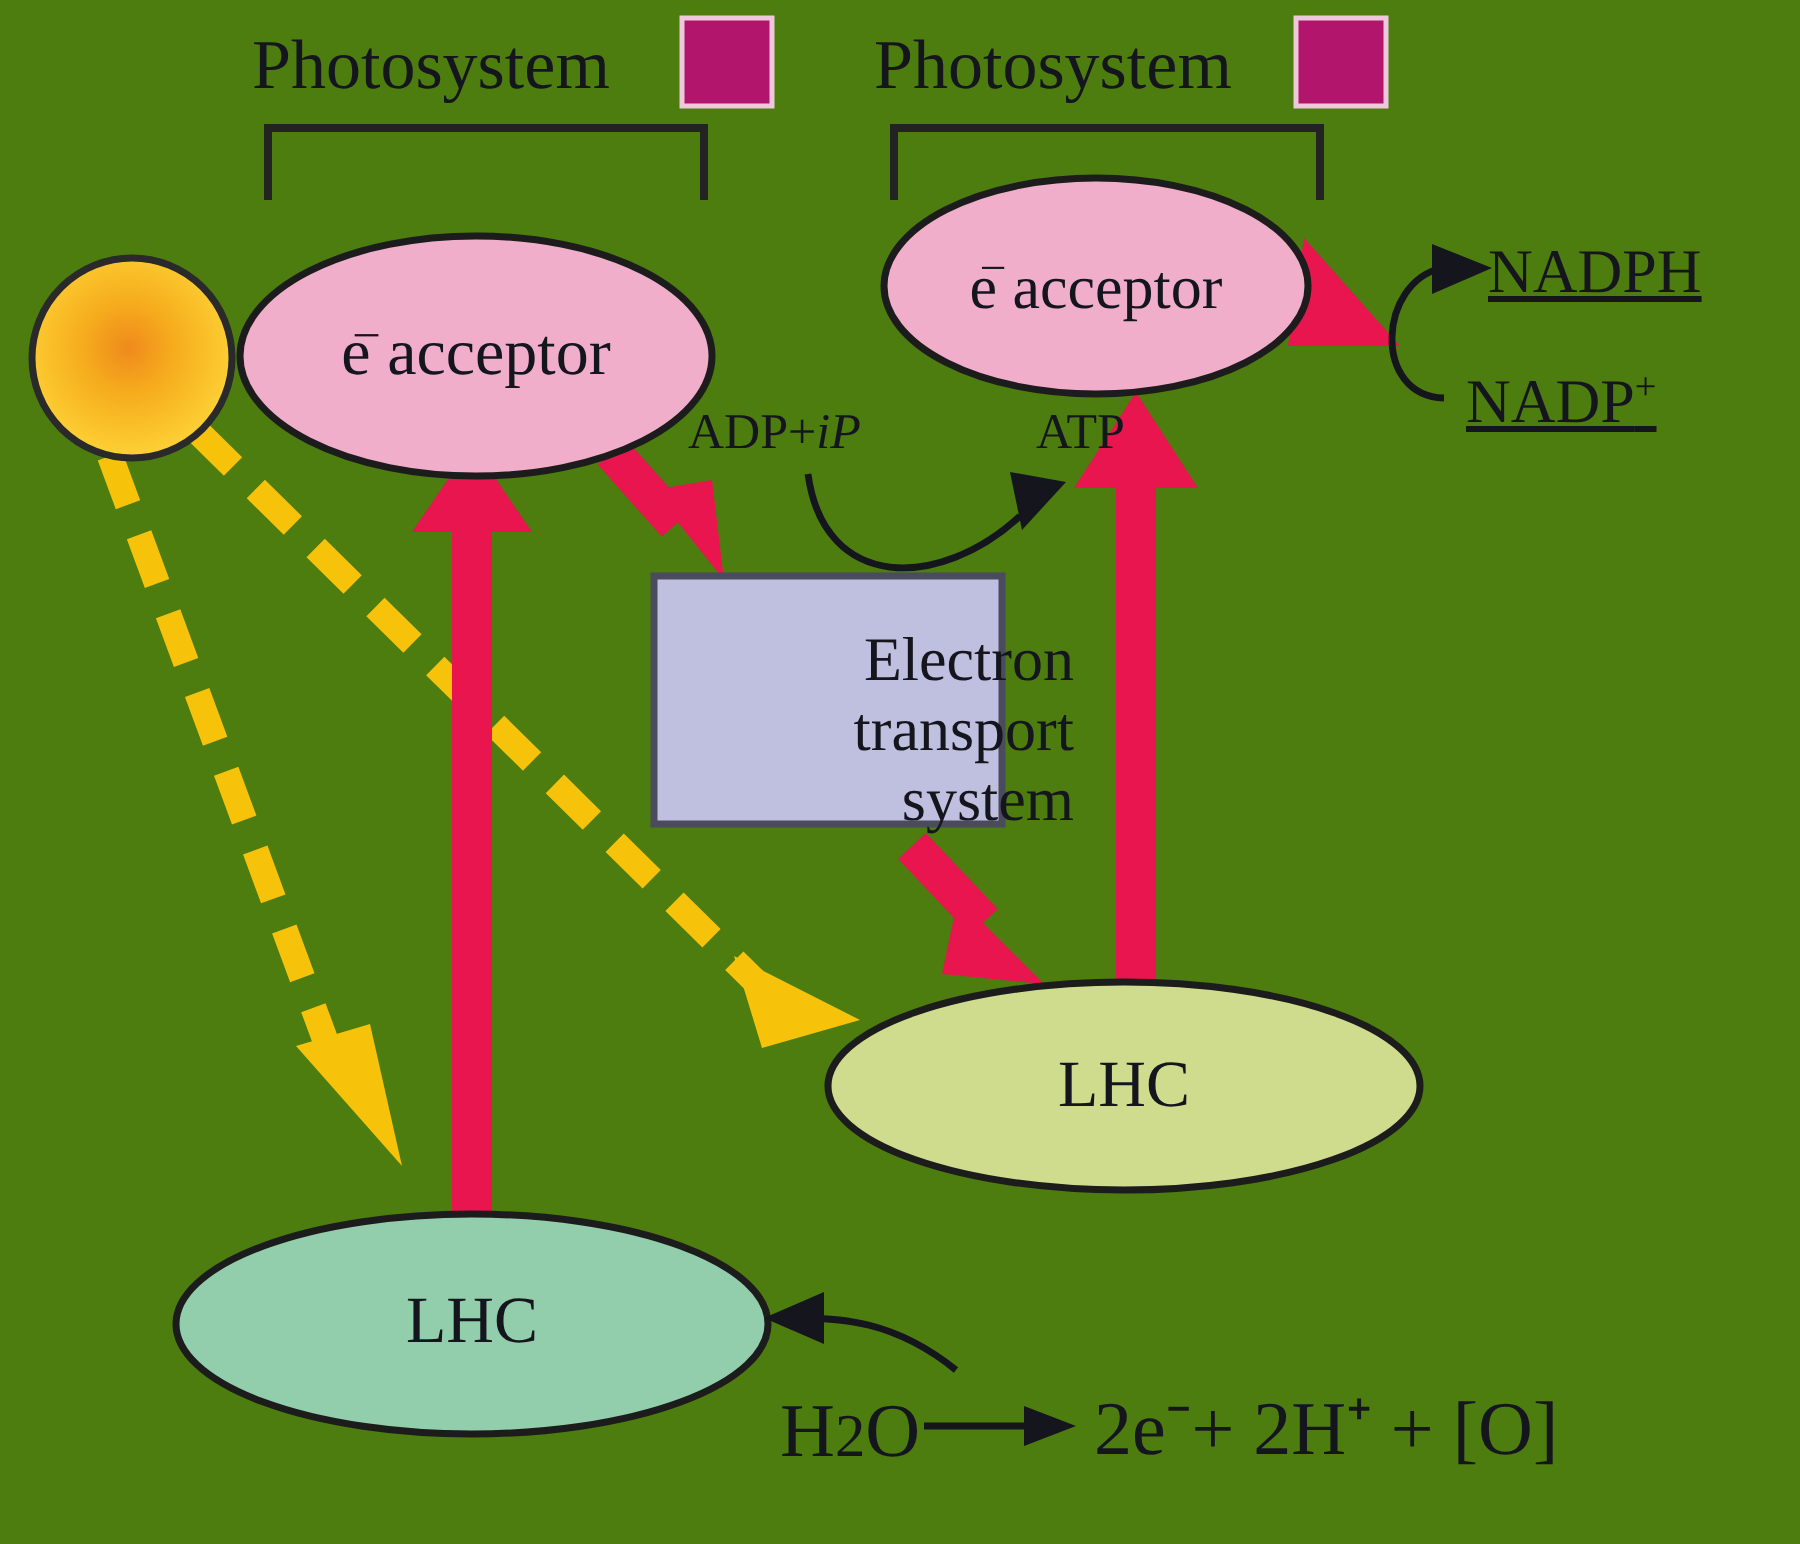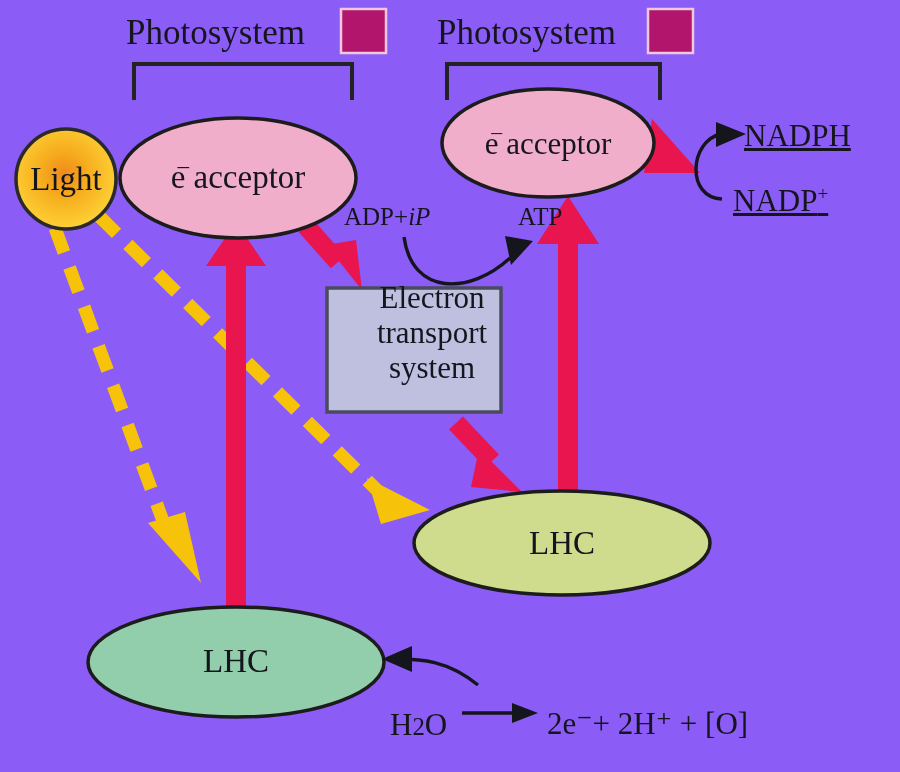--- a/index.html
+++ b/index.html
@@ -7,21 +7,21 @@
     padding: 0;
     background: #ffffff;
   }
   body {
     font-family: "Liberation Serif", "DejaVu Serif", serif;
   }
   #diagram-root {
     position: relative;
     width: 900px;
     height: 772px;
-    background: #8b5cf6;
+    background: #4d7c0f;
     overflow: hidden;
   }
   #vector-layer {
     position: absolute;
     left: 0;
     top: 0;
     width: 900px;
     height: 772px;
   }
   .lbl {
@@ -48,22 +48,21 @@
     color: #15151e;
   }
   .small-lbl {
     font-size: 25px;
   }
   .chem-lbl {
     font-size: 31px;
     text-decoration: underline;
   }
   .eq-lbl {
-    font-size: 31px;
-    margin-top: 12px;
+    font-size: 38px;
   }
   sup {
     font-size: 0.62em;
     vertical-align: super;
     line-height: 0;
   }
   .emin {
     position: relative;
     display: inline-block;
   }
@@ -186,31 +185,30 @@
     </g>
     <g>
       <rect x="648" y="9" width="45" height="44" fill="#b2166c" stroke="#f0c8dc" stroke-width="2.5"></rect>
     </g>
   </svg>
 
   <div class="lbl ps-title" style="left:126px; top:15px;">Photosystem</div>
 
   <div class="lbl ps-title" style="left:437px; top:15px;">Photosystem</div>
 
-  <div class="lbl node-text" style="left:20px; top:163px; width:92px;">Light</div>
 
   <div class="lbl node-text" style="left:120px; top:161px; width:236px;">
     <span class="emin"><span>e</span><span class="bar">–</span></span><span> acceptor</span>
   </div>
 
   <div class="lbl node-text-sm" style="left:440px; top:128px; width:216px;">
     <span class="emin"><span>e</span><span class="bar">–</span></span><span> acceptor</span>
   </div>
 
-  <div class="lbl ets-text" style="left:327px; top:280px; width:210px;">
+  <div class="lbl ets-text" style="left:327px; top:312px; width:210px;text-align:right;">
     <div>Electron</div>
     <div>transport</div>
     <div>system</div>
   </div>
 
   <div class="lbl node-text" style="left:492px; top:527px; width:140px;">LHC</div>
 
   <div class="lbl node-text" style="left:166px; top:645px; width:140px;">LHC</div>
 
   <div class="lbl small-lbl" style="left:344px; top:204px;">
@@ -222,15 +220,15 @@
   <div class="lbl chem-lbl" style="left:744px; top:120px;">NADPH</div>
 
   <div class="lbl chem-lbl" style="left:733px; top:185px;">
     <span>NADP</span><sup>+</sup>
   </div>
 
   <div class="lbl eq-lbl" style="left:390px; top:697px;">
     <span>H</span><span class="sub2">2</span><span>O</span>
   </div>
 
-  <div class="lbl eq-lbl" style="left:547px; top:696px;">2e⁻+ 2H⁺ + [O]</div>
+  <div class="lbl eq-lbl" style="left:547px; top:696px;font-family:Liberation Serif, serif;">2e⁻+ 2H⁺ + [O]</div>
 
 </div>
 
 </body></html>

